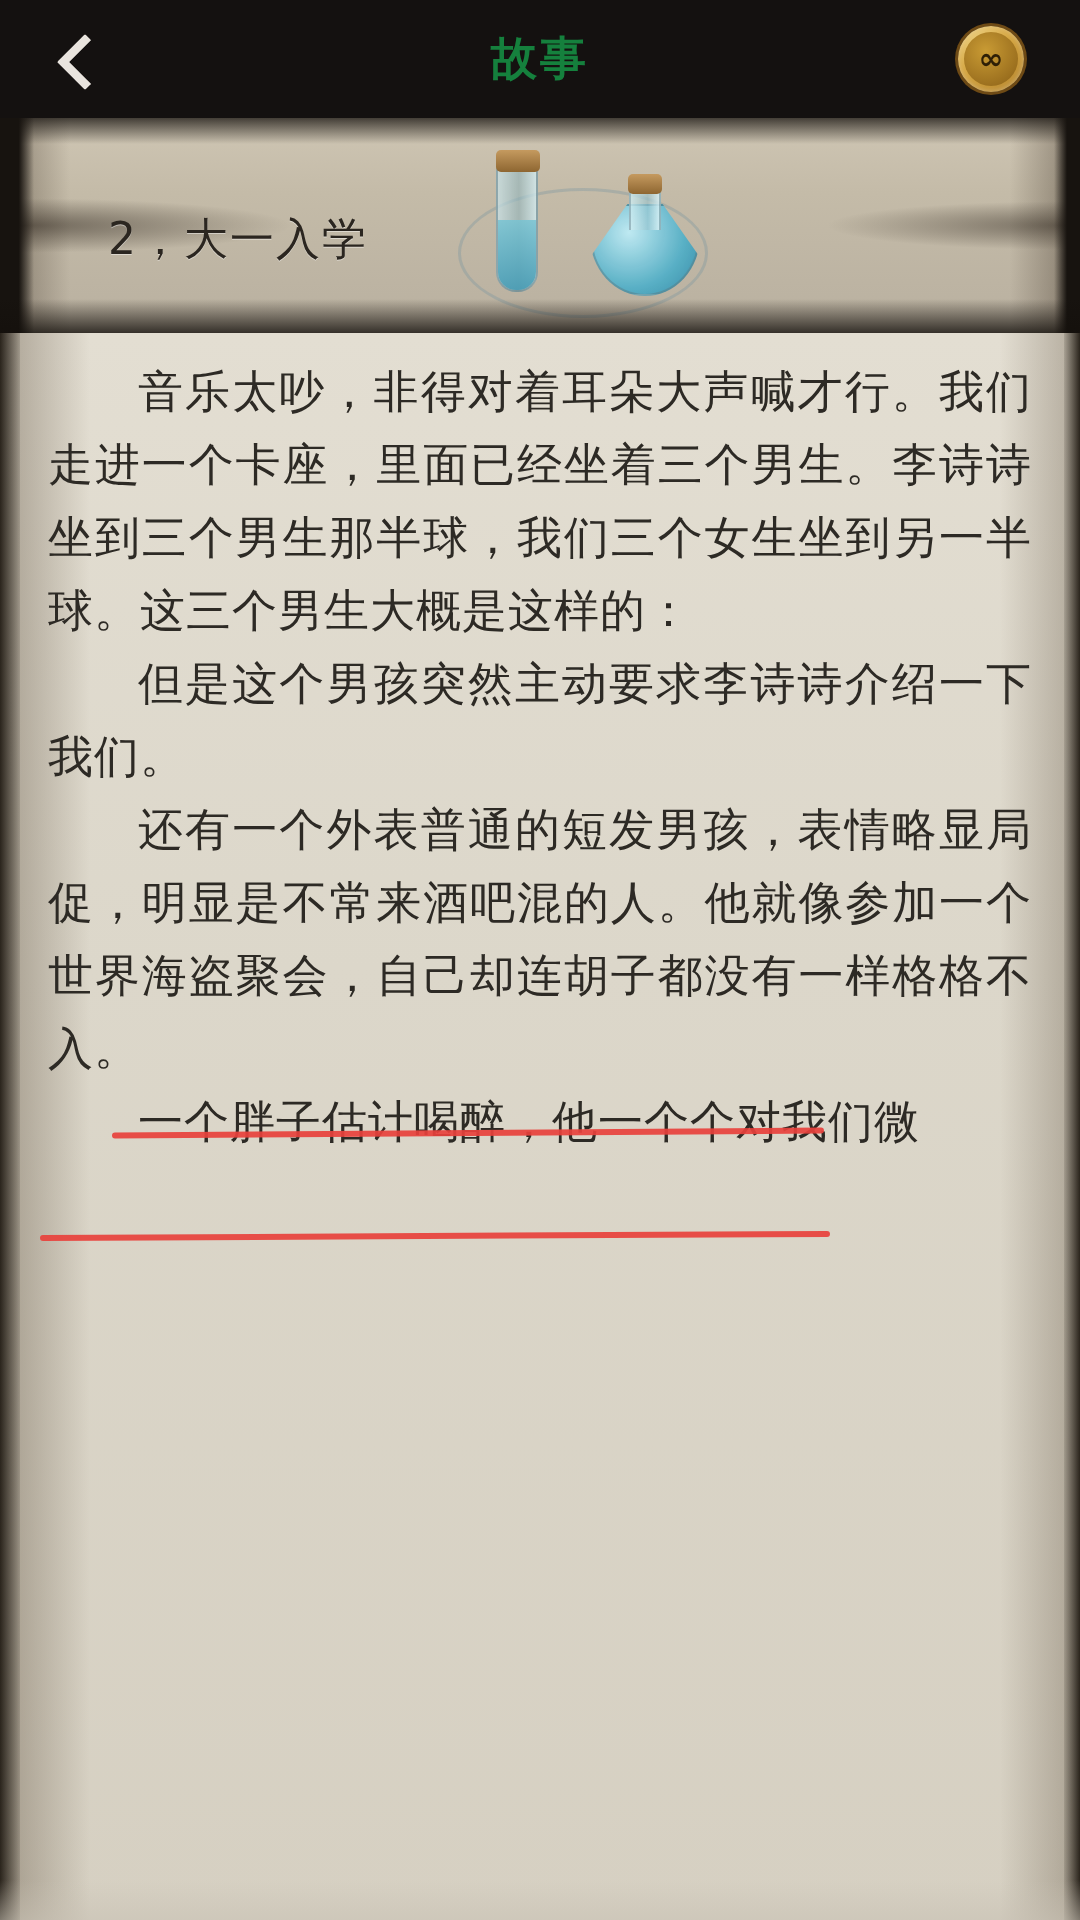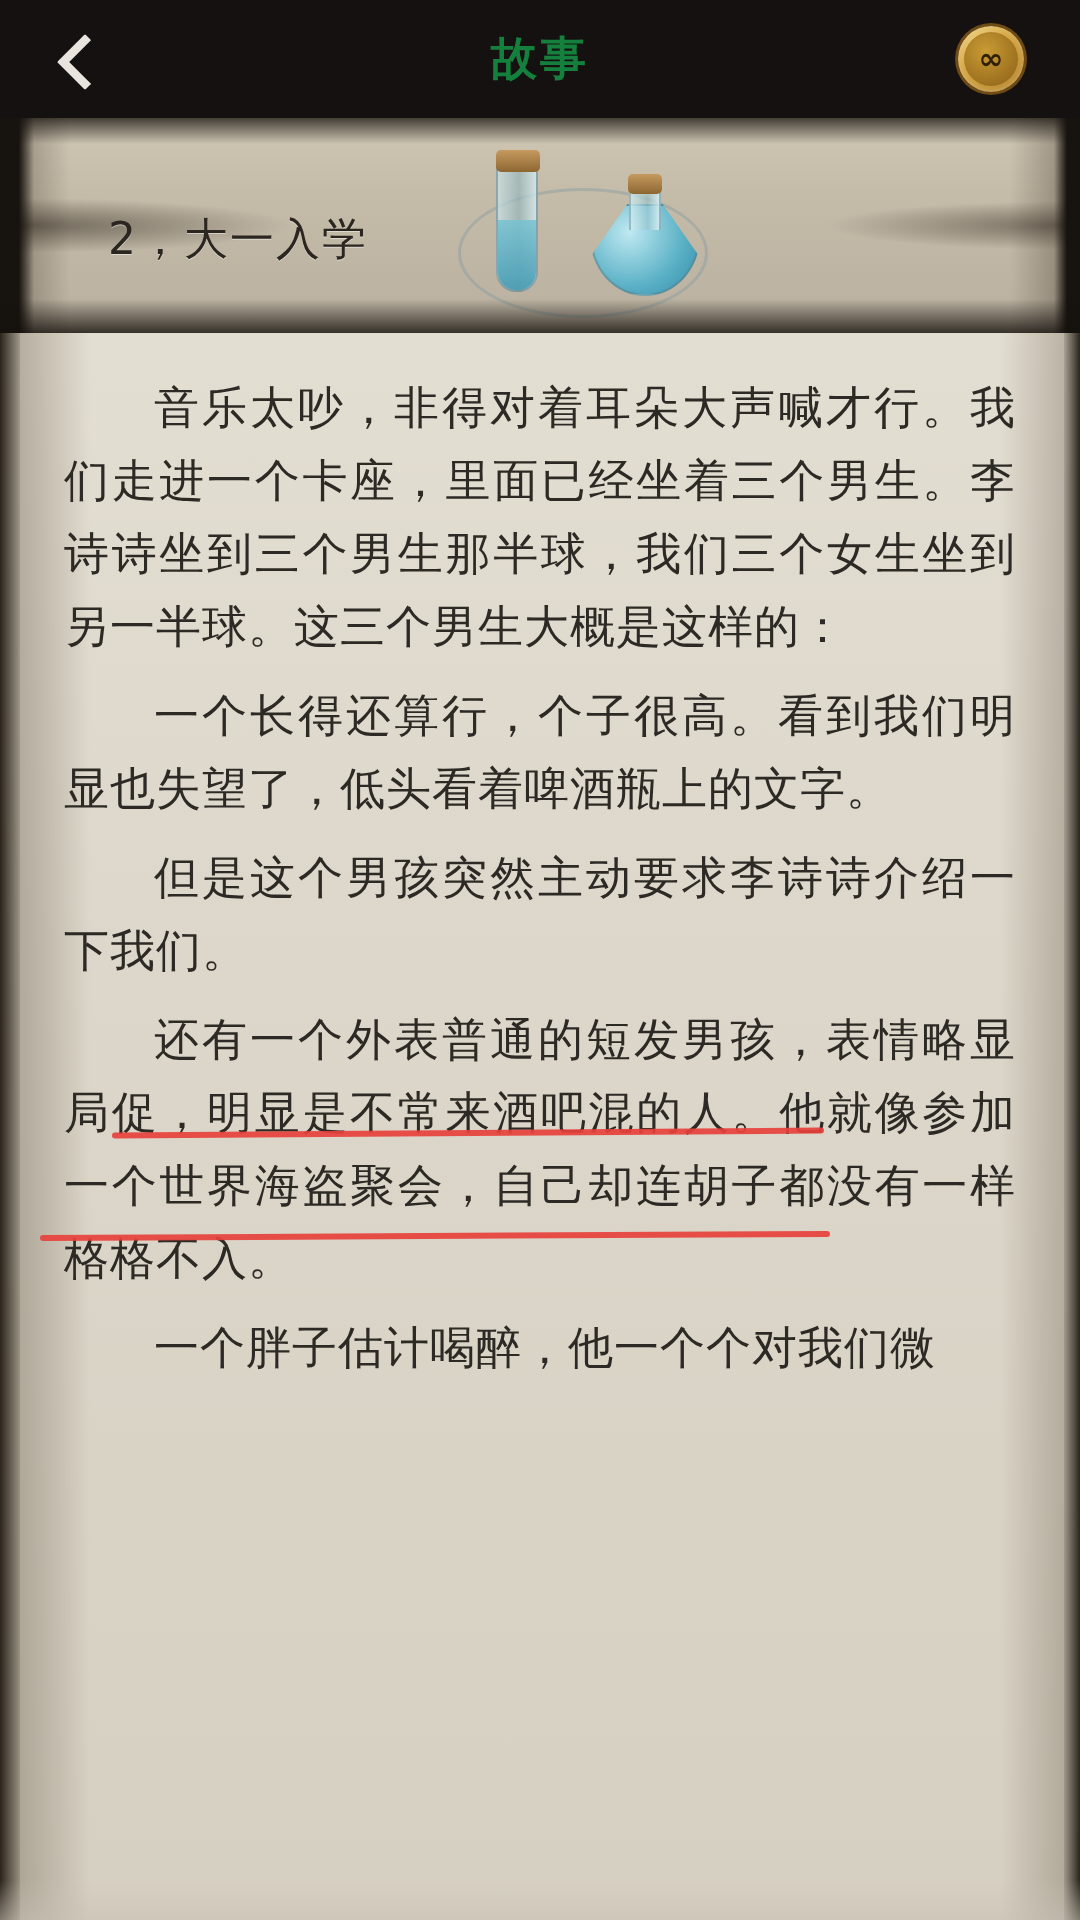--- a/index.html
+++ b/index.html
@@ -234,21 +234,21 @@
     width: 984px;
     color: #2d2a25;
     font-size: 45px;
     line-height: 73px;
     letter-spacing: 1px;
     font-family: "DejaVu Sans", sans-serif;
     text-align: justify;
   }
   .story-text p {
     text-indent: 2em;
-    margin: 16px;
+    margin: 0;
   }
   .underline-1, .underline-2 {
     position: absolute;
     height: 6px;
     background: #e8413c;
     border-radius: 3px;
     opacity: 0.92;
   }
   .underline-1 { left: 112px; top: 797px; width: 712px; transform: rotate(-0.4deg); }
   .underline-2 { left: 40px;  top: 900px; width: 790px; transform: rotate(-0.3deg); }
@@ -299,21 +299,20 @@
 
     <div class="banner-bottom-shadow"></div>
   </div>
 
   <div class="page">
     <div class="page-edge-left"></div>
     <div class="page-edge-right"></div>
 
     <div class="story-text">
       <p>音乐太吵，非得对着耳朵大声喊才行。我们走进一个卡座，里面已经坐着三个男生。李诗诗坐到三个男生那半球，我们三个女生坐到另一半球。这三个男生大概是这样的：</p>
-      <p>一个长得还算行，个子很高。看到我们明显也失望了，低头看着啤酒瓶上的文字。</p>
       <p>但是这个男孩突然主动要求李诗诗介绍一下我们。</p>
       <p>还有一个外表普通的短发男孩，表情略显局促，明显是不常来酒吧混的人。他就像参加一个世界海盗聚会，自己却连胡子都没有一样格格不入。</p>
       <p>一个胖子估计喝醉，他一个个对我们微</p>
     </div>
 
     <div class="underline-1" style="background: rgb(232, 65, 60);"></div>
     <div class="underline-2" style="background: rgb(232, 65, 60);"></div>
 
     <div class="page-bottom-fade"></div>
   </div>

